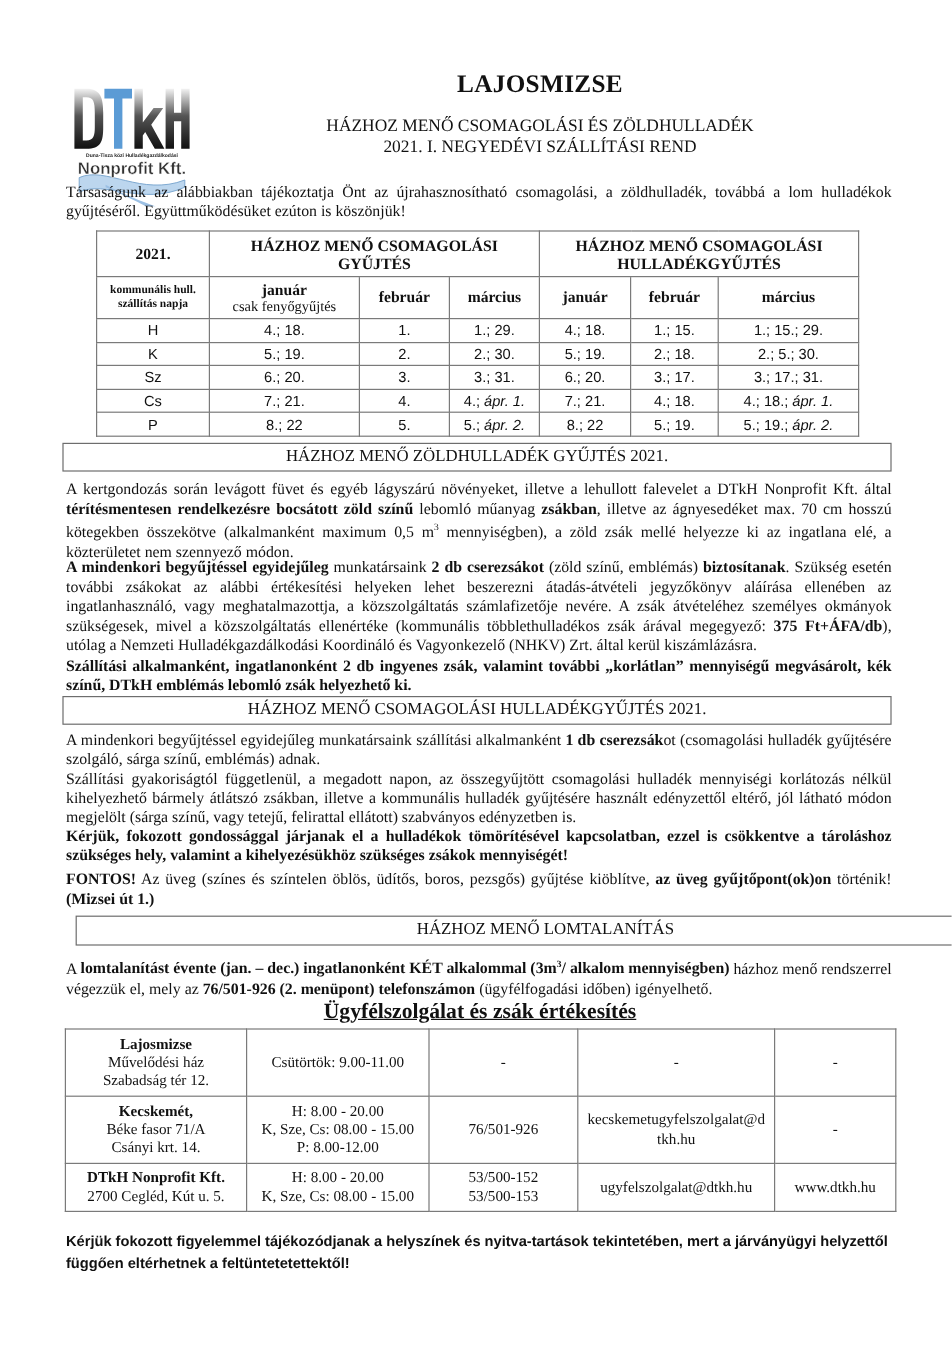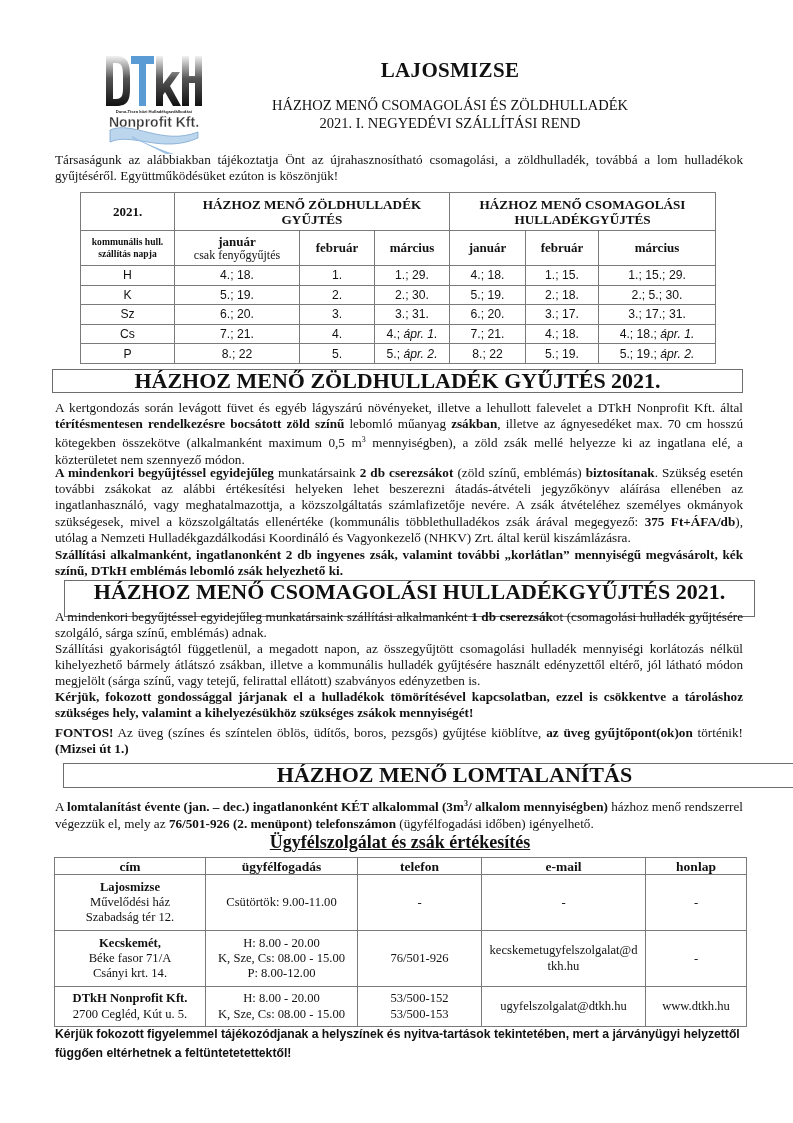--- a/index.html
+++ b/index.html
@@ -1,19 +1,19 @@
 <!DOCTYPE html>
 <html><head>
 <meta charset="utf-8">
 <style>
   * { box-sizing: border-box; margin: 0; padding: 0; }
   html, body { width: 793px; height: 1123px; background: #ffffff; }
   body { position: relative; font-family: "Liberation Serif", serif; color: #111; overflow: hidden; }
 
-  .logo { position: absolute; left: 58px; top: 50px; width: 104px; height: 104px; margin-left: 44px; }
+  .logo { position: absolute; left: 58px; top: 68px; width: 104px; height: 104px; }
 
   .title { position: absolute; left: 300px; width: 300px; top: 58px; text-align: center; font-size: 21px; font-weight: bold; letter-spacing: 0.3px; }
   .subtitle { position: absolute; left: 200px; width: 500px; text-align: center; font-size: 14.5px; line-height: 18px; }
   .subtitle.l1 { top: 96px; }
   .subtitle.l2 { top: 114px; }
 
   .p { position: absolute; left: 55px; width: 688px; font-size: 13.2px; line-height: 16.2px; text-align: justify; }
   .p b { font-weight: bold; }
 
   table { border-collapse: collapse; position: absolute; }
@@ -23,21 +23,21 @@
   #sched th.hd { font-family: "Liberation Serif", serif; font-weight: bold; font-size: 13.2px; line-height: 15px; padding: 2px 4px; }
   #sched th.yr { font-size: 13px; }
   #sched th.day { font-size: 9.6px; line-height: 12px; font-weight: bold; padding: 2px; }
   #sched th.mo { font-size: 13px; font-weight: bold; line-height: 14px; }
   #sched th.mo .small { display: block; font-weight: normal; font-size: 12px; line-height: 13px; }
   #sched td { font-family: "Liberation Sans", sans-serif; font-size: 12.2px; height: 19.6px; line-height: 18px; }
   #sched td i { font-style: italic; }
   #sched tr.r-hd1 { height: 38px; }
   #sched tr.r-hd2 { height: 35px; }
 
-  .sec-box { position: absolute; border: 1.3px solid #6d6d6d; text-align: center; font-weight: bold; font-size: 22px; line-height: 21px; }
+  .sec-box { position: absolute; border: 1.3px solid #6d6d6d; text-align: center; font-weight: normal; font-size: 14px; line-height: 21px; }
 
   .ugy-title { position: absolute; left: 200px; width: 400px; top: 832px; text-align: center; font-size: 18px; font-weight: bold; text-decoration: underline; }
 
   #contact { left: 54px; top: 857px; width: 692px; table-layout: fixed; }
   #contact th { font-weight: bold; font-size: 13.5px; height: 17px; line-height: 15px; }
   #contact td { font-size: 12.6px; line-height: 15.2px; padding: 1px 3px; }
   #contact td b { font-weight: bold; }
   #contact tr.c1 { height: 56px; }
   #contact tr.c2 { height: 56px; }
   #contact tr.c3 { height: 40px; }
@@ -83,21 +83,21 @@
       <col style="width:125px">
       <col style="width:75px">
       <col style="width:75px">
     <col style="width:76px">
       <col style="width:73px">
       <col style="width:117px">
   </colgroup>
   <tbody>
       <tr class="r-hd1">
     <th class="hd yr">2021.</th>
-    <th class="hd" colspan="3">HÁZHOZ MENŐ ZÖLDHULLADÉK GYŰJTÉS</th>
+    <th class="hd" colspan="3">HÁZHOZ MENŐ CSOMAGOLÁSI GYŰJTÉS</th>
     <th class="hd" colspan="3">HÁZHOZ MENŐ CSOMAGOLÁSI HULLADÉKGYŰJTÉS</th>
   </tr>
   <tr class="r-hd2">
     <th class="day">kommunális hull. szállítás napja</th>
     <th class="mo"><span>január</span><span class="small">csak fenyőgyűjtés</span></th>
     <th class="mo">február</th>
     <th class="mo">március</th>
     <th class="mo">január</th>
     <th class="mo">február</th>
     <th class="mo">március</th>
@@ -151,21 +151,21 @@
   </table>
 
 <div class="sec-box" style="left:52px; top:369px; width:691px; height:24px;">HÁZHOZ MENŐ ZÖLDHULLADÉK GYŰJTÉS 2021.</div>
 
 <div class="p" style="top:400px;"><span>A kertgondozás során levágott füvet és egyéb lágyszárú növényeket, illetve a lehullott falevelet a DTkH Nonprofit Kft. által </span><b>térítésmentesen rendelkezésre bocsátott zöld színű</b><span> lebomló műanyag </span><b>zsákban</b><span>, illetve az ágnyesedéket max. 70 cm hosszú kötegekben összekötve (alkalmanként maximum 0,5 m</span><sup style="font-size:8px">3</sup><span> mennyiségben), a zöld zsák mellé helyezze ki az ingatlana elé, a közterületet nem szennyező módon.</span></div>
 
 <div class="p" style="top:465px;"><b>A mindenkori begyűjtéssel egyidejűleg</b><span> munkatársaink </span><b>2 db cserezsákot</b><span> (zöld színű, emblémás) </span><b>biztosítanak</b><span>. Szükség esetén további zsákokat az alábbi értékesítési helyeken lehet beszerezni átadás-átvételi jegyzőkönyv aláírása ellenében az ingatlanhasználó, vagy meghatalmazottja, a közszolgáltatás számlafizetője nevére. A zsák átvételéhez személyes okmányok szükségesek, mivel a közszolgáltatás ellenértéke (kommunális többlethulladékos zsák árával megegyező: </span><b>375 Ft+ÁFA/db</b><span>), utólag a Nemzeti Hulladékgazdálkodási Koordináló és Vagyonkezelő (NHKV) Zrt. által kerül kiszámlázásra.</span></div>
 
 <div class="p" style="top:547px; font-weight:bold;">Szállítási alkalmanként, ingatlanonként 2 db ingyenes zsák, valamint további „korlátlan” mennyiségű megvásárolt, kék színű, DTkH emblémás lebomló zsák helyezhető ki.</div>
 
-<div class="sec-box" style="left:64px; top:580px; width:691px; height:37px;">HÁZHOZ MENŐ CSOMAGOLÁSI HULLADÉKGYŰJTÉS 2021.</div>
+<div class="sec-box" style="left:52px; top:580px; width:691px; height:24px;">HÁZHOZ MENŐ CSOMAGOLÁSI HULLADÉKGYŰJTÉS 2021.</div>
 
 <div class="p" style="top:609px;"><span>A mindenkori begyűjtéssel egyidejűleg munkatársaink szállítási alkalmanként </span><b>1 db cserezsák</b><span>ot (csomagolási hulladék gyűjtésére szolgáló, sárga színű, emblémás) adnak.</span></div>
 
 <div class="p" style="top:641px;">Szállítási gyakoriságtól függetlenül, a megadott napon, az összegyűjtött csomagolási hulladék mennyiségi korlátozás nélkül kihelyezhető bármely átlátszó zsákban, illetve a kommunális hulladék gyűjtésére használt edényzettől eltérő, jól látható módon megjelölt (sárga színű, vagy tetejű, felirattal ellátott) szabványos edényzetben is.</div>
 
 <div class="p" style="top:689px; font-weight:bold;">Kérjük, fokozott gondossággal járjanak el a hulladékok tömörítésével kapcsolatban, ezzel is csökkentve a tároláshoz szükséges hely, valamint a kihelyezésükhöz szükséges zsákok mennyiségét!</div>
 
 <div class="p" style="top:725px;"><b>FONTOS!</b><span> Az üveg (színes és színtelen öblös, üdítős, boros, pezsgős) gyűjtése kiöblítve, </span><b>az üveg gyűjtőpont(ok)on</b><span> történik! </span><b>(Mizsei út 1.)</b></div>
 
 <div class="sec-box" style="left:63px; top:763px; width:783px; height:25px; line-height:22px;">HÁZHOZ MENŐ LOMTALANÍTÁS</div>
@@ -176,27 +176,20 @@
 
 <table id="contact">
   <colgroup>
     <col style="width:151px">
       <col style="width:152px">
       <col style="width:124px">
       <col style="width:164px">
       <col style="width:101px">
   </colgroup>
   <tbody>
-      <tr>
-    <th>cím</th>
-    <th>ügyfélfogadás</th>
-    <th>telefon</th>
-    <th>e-mail</th>
-    <th>honlap</th>
-  </tr>
   <tr class="c1">
     <td><b>Lajosmizse</b><br><span>Művelődési ház</span><br><span>Szabadság tér 12.</span></td>
     <td><span>Csütörtök: 9.00-11.00</span></td>
     <td>-</td>
     <td>-</td>
     <td>-</td>
   </tr>
   <tr class="c2">
     <td><b>Kecskemét,</b><br><span>Béke fasor 71/A</span><br><span>Csányi krt. 14.</span></td>
     <td><span>H: 8.00 - 20.00</span><br><span>K, Sze, Cs: 08.00 - 15.00</span><br><span>P: 8.00-12.00</span></td>

